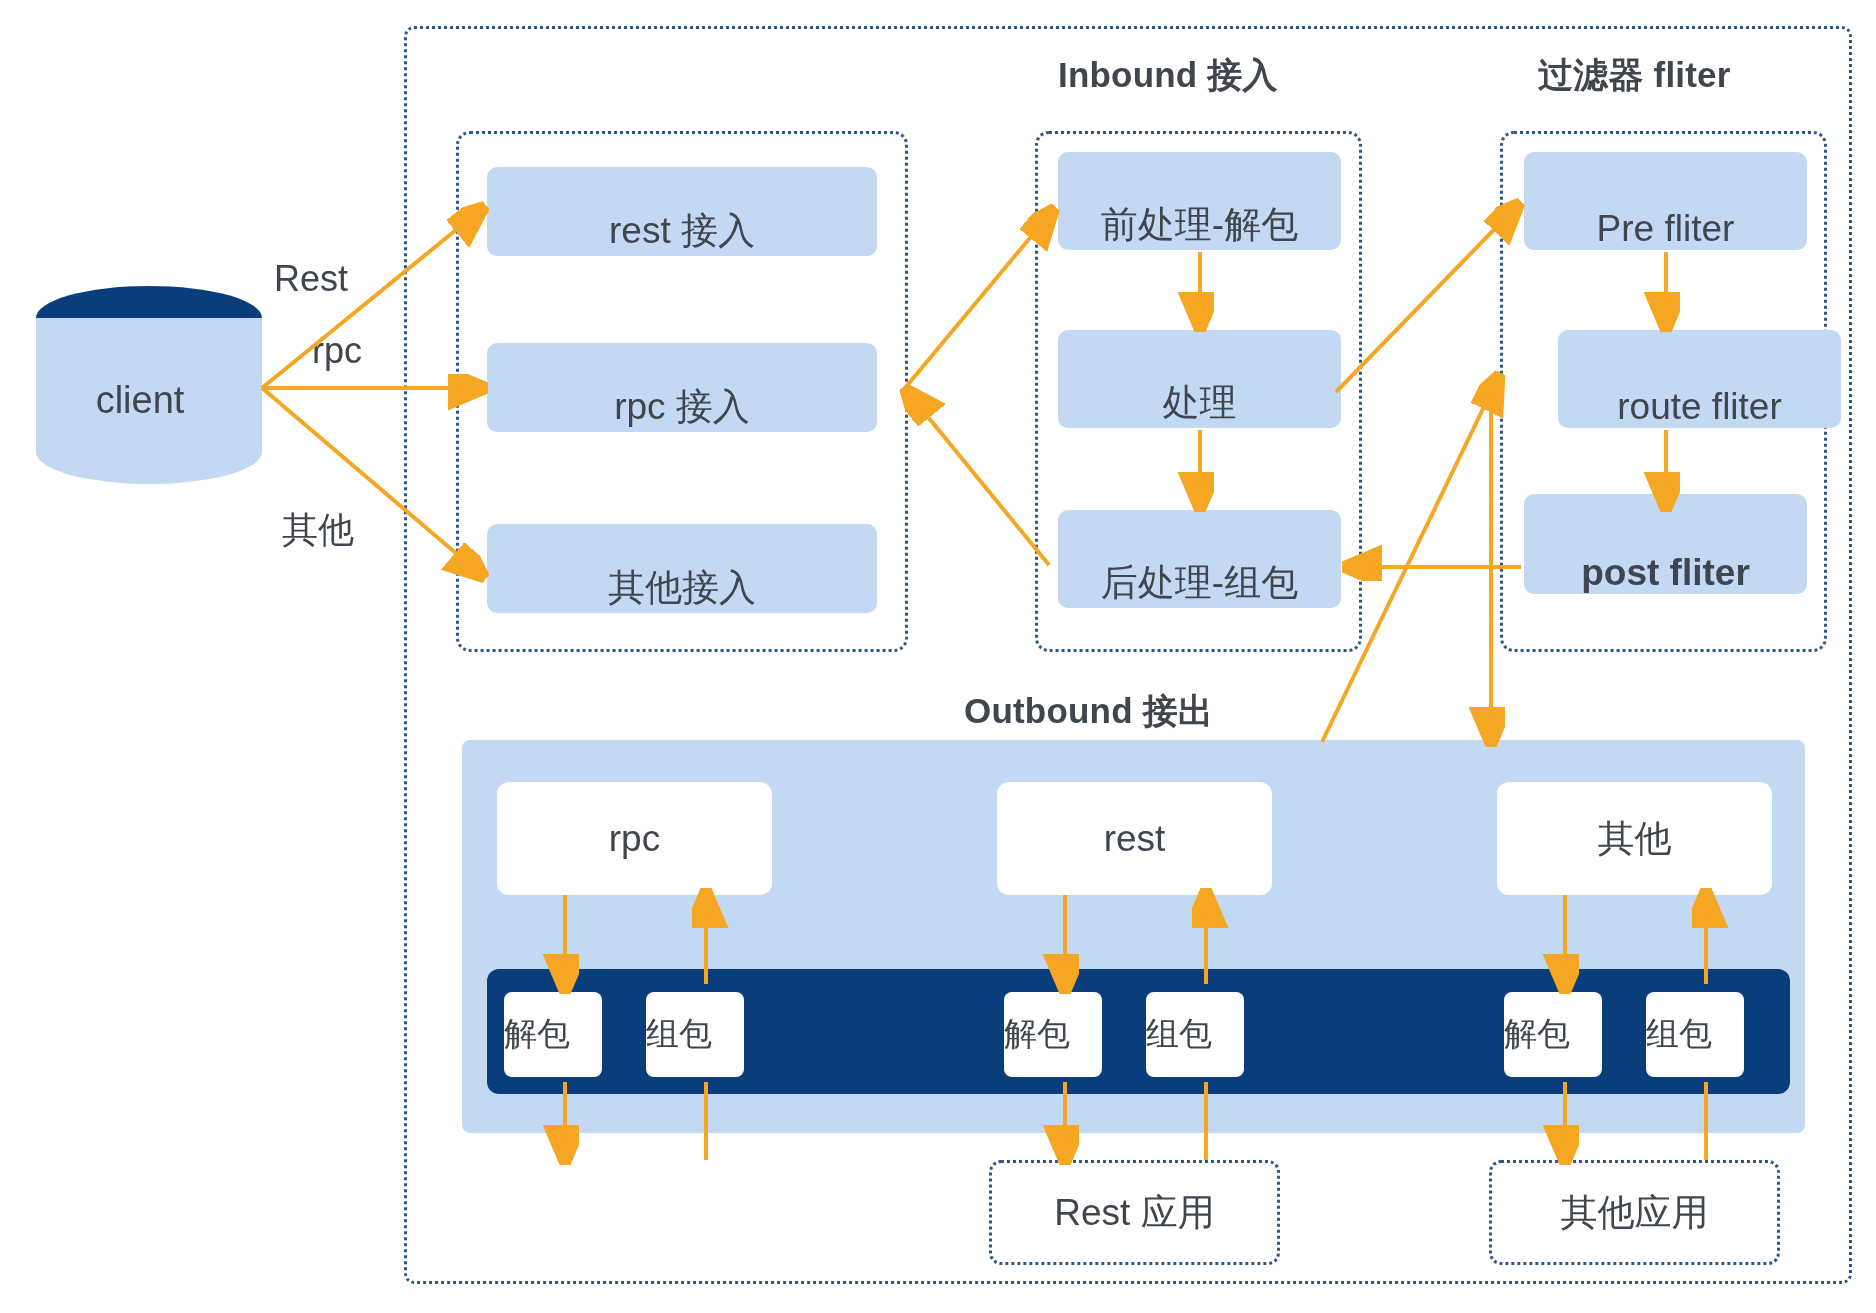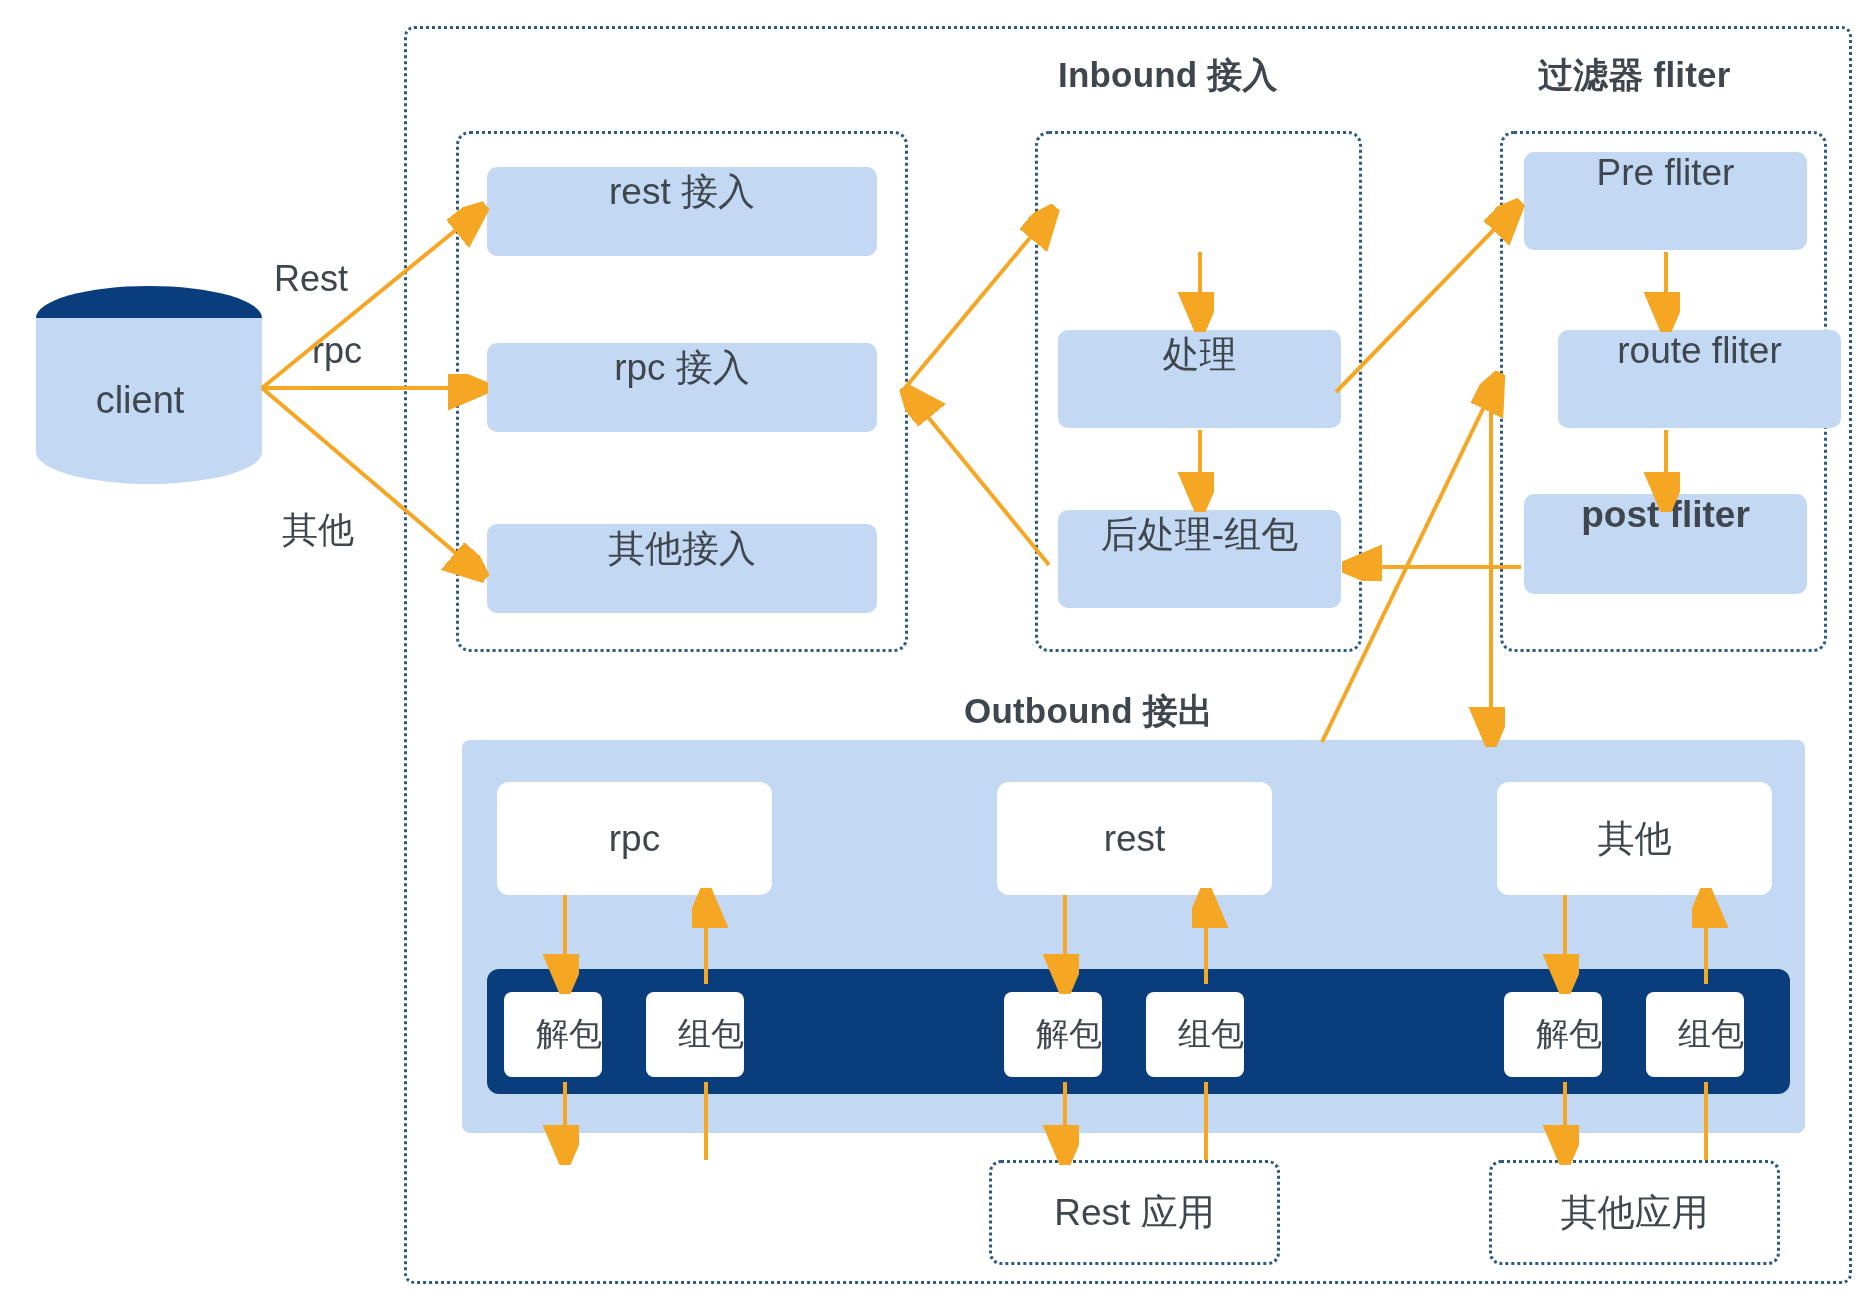--- a/index.html
+++ b/index.html
@@ -29,21 +29,21 @@
     white-space: nowrap;
     letter-spacing: 0.2px;
   }
 
   
   .node {
     position: absolute;
     background: #c3d9f3;
     border-radius: 10px;
     display: flex;
-    align-items: flex-start;
+    align-items: flex-end;
     justify-content: center;
     color: #3f464d;
     font-size: 37px;
     white-space: nowrap;
   }
 
   
   .node-white {
     position: absolute;
     background: #ffffff;
@@ -80,21 +80,21 @@
     position: absolute;
     background: #0a3d7c;
     border-radius: 12px;
   }
   .codec-box {
     position: absolute;
     background: #ffffff;
     border-radius: 8px;
     display: flex;
     align-items: center;
-    justify-content: flex-end;
+    justify-content: flex-start;
     color: #3f464d;
     font-size: 33px;
     white-space: nowrap;
   }
 
   
   .cyl-body {
     position: absolute;
     background: #c3d9f3;
   }
@@ -161,20 +161,23 @@
   <div class="node" style="left:487px; top:524px; width:390px; height:89px;">
     <span>其他接入</span>
   </div>
   <div class="node" style="left:487px; top:343px; width:390px; height:89px;">
     <span>rpc 接入</span>
   </div>
 
   <div class="section-title" style="left:1058px; top:52px;">Inbound 接入</div>
   <div class="dotted-frame" style="left:1035px; top:131px; width:327px; height:521px;"></div>
 
+  <div class="node" style="left:1058px; top:152px; width:283px; height:98px;">
+    <span>前处理-解包</span>
+  </div>
   <div class="node" style="left:1058px; top:330px; width:283px; height:98px;">
     <span>处理</span>
   </div>
   <div class="node" style="left:1058px; top:510px; width:283px; height:98px;">
     <span>后处理-组包</span>
   </div>
 
   <div class="section-title" style="left:1538px; top:52px;">过滤器 fliter</div>
   <div class="dotted-frame" style="left:1500px; top:131px; width:327px; height:521px;"></div>
 

